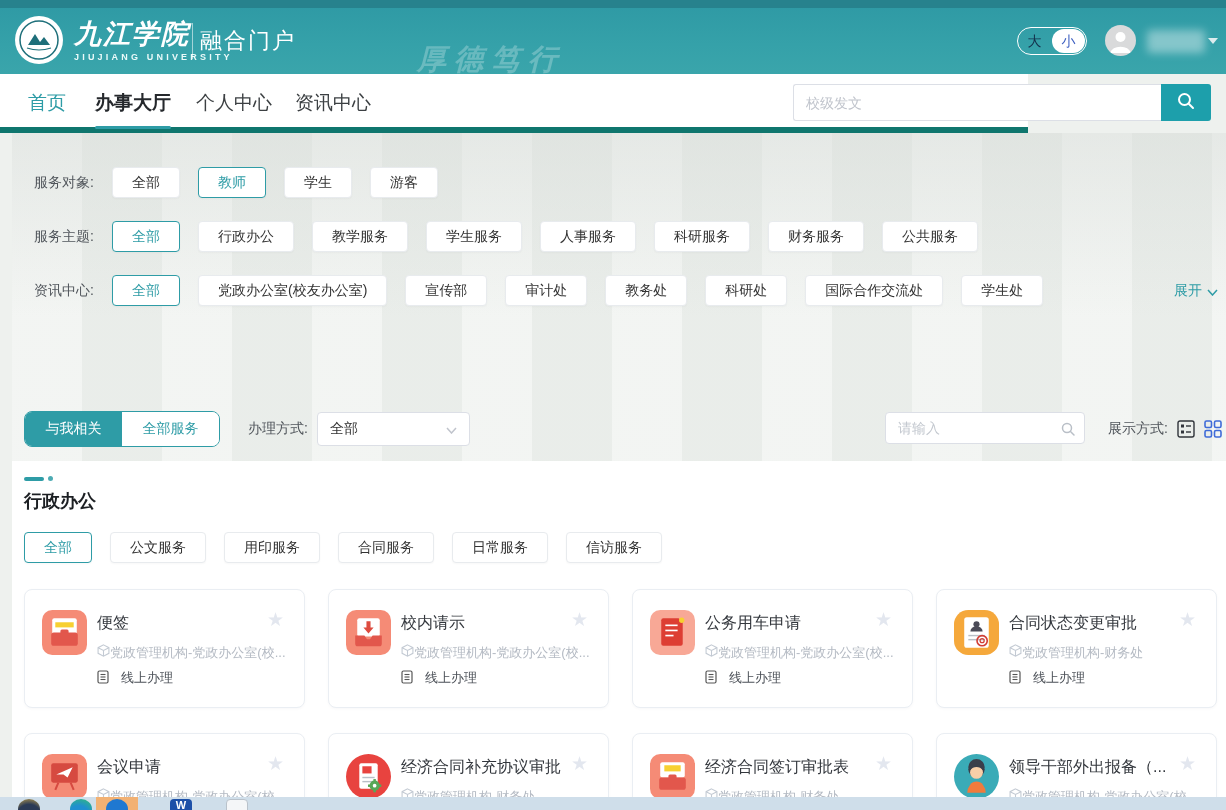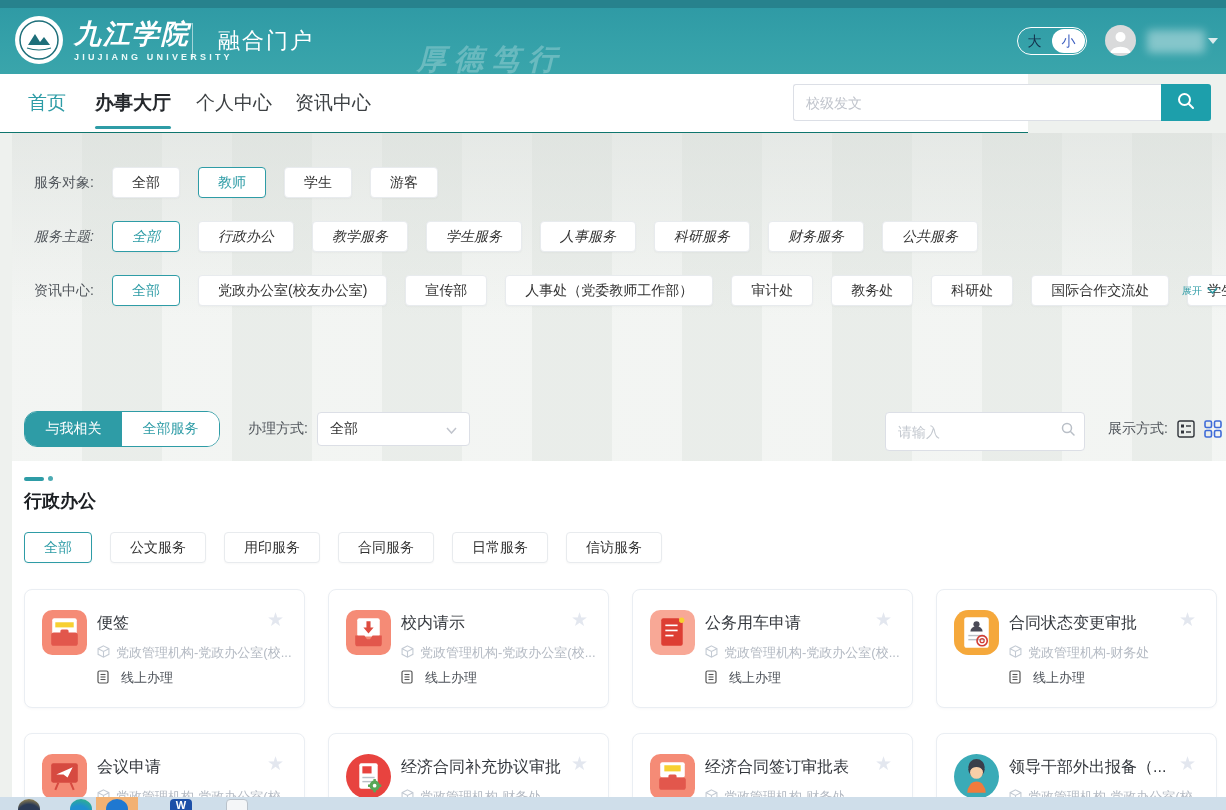--- a/index.html
+++ b/index.html
@@ -9,37 +9,37 @@
 
   
   .hdr { position:absolute; top:0; left:0; width:1226px; height:74px;
          background:linear-gradient(180deg,#2e99a4 0%,#35a1a9 60%,#3aa5ab 100%); }
   .hdr-strip { position:absolute; top:0; left:0; width:100%; height:8px; background:#27828d; }
   .logo { position:absolute; left:14px; top:15px; width:50px; height:50px; }
   .brand { position:absolute; left:74px; top:19px; color:#fff; }
   .brand-cn { font-family:"DejaVu Serif","Liberation Serif",serif; font-style:italic; font-weight:bold; font-size:27px; line-height:30px; letter-spacing:2px; }
   .brand-en { font-size:9px; letter-spacing:3.2px; color:#eafafa; margin-top:3px; font-weight:bold; }
   .hdr-divider { position:absolute; left:192px; top:23px; width:1px; height:36px; background:rgba(255,255,255,.55); }
-  .portal { position:absolute; left:218px; top:26px; color:#fff; font-size:22px; letter-spacing:2px; }
+  .portal { position:absolute; left:200px; top:26px; color:#fff; font-size:22px; letter-spacing:2px; }
   .wm { position:absolute; color:rgba(255,255,255,.25); font-size:29px; letter-spacing:8px;
         font-family:"DejaVu Serif","Liberation Serif",serif; font-style:italic; font-weight:bold; }
   .wm1 { left:343px; top:6px; }
   .wm2 { left:417px; top:40px;font-style:italic; }
   .font-toggle { position:absolute; left:1017px; top:27px; width:70px; height:28px; border:1px solid #fff;
                  border-radius:15px; display:flex; align-items:center; overflow:hidden; cursor:pointer; }
   .ft-large { flex:1; text-align:center; font-size:14px; color:#13304b; line-height:26px; }
   .ft-small { flex:1; text-align:center; font-size:14px; color:#3d5fc0; line-height:24px; background:#fff; border-radius:13px; margin:1px; }
   .avatar { position:absolute; left:1105px; top:25px; width:31px; height:31px; border-radius:50%; background:#d9dadb; overflow:hidden; cursor:pointer; }
   .user-blur { position:absolute; left:1147px; top:30px; width:58px; height:23px; border-radius:4px;
                background:rgba(255,255,255,.4); filter:blur(4px); cursor:pointer; }
   .caret { position:absolute; left:1208px; top:38px; width:0; height:0;
            border-left:5px solid transparent; border-right:5px solid transparent; border-top:6px solid #dcecee; cursor:pointer; }
 
   
-  .nav { position:absolute; top:74px; left:0; width:1028px; height:59px; background:#fff; border-bottom:1px solid #0f766e; }
+  .nav { position:absolute; top:74px; left:0; width:1028px; height:59px; background:#fff; border-bottom:6px solid #0f766e; }
   .nav-tab { position:absolute; top:0; height:58px; line-height:58px; font-size:19px; color:#3c4043; cursor:pointer; }
   .tab-home { left:28px; color:#2e9ca6; }
   .tab-hall { left:95px; color:#25282c; font-weight:bold; }
   .tab-hall::after { content:""; position:absolute; left:0; right:0; bottom:3px; height:3px; background:#2e9ca6; border-radius:2px; }
   .tab-personal { left:196px; }
   .tab-news { left:295px; }
   .nav-search { position:absolute; left:793px; top:10px; width:418px; height:37px; display:flex; }
   .nav-search input { width:368px; height:37px; border:1px solid #dcdfe6; border-right:none; border-radius:3px 0 0 3px;
                       padding:0 12px; font-size:14px; color:#333; outline:none; font-family:inherit; }
   .nav-search input::placeholder { color:#c0c4cc; }
@@ -49,38 +49,38 @@
   
   .content { position:absolute; top:133px; left:12px; width:1226px; height:677px; background:#eef1ee; }
   .bg-photo { position:absolute; top:0; left:0; width:1226px; height:335px;
     background:
       linear-gradient(180deg, rgba(213,218,214,.45) 0%, rgba(238,241,238,0) 55%),
       repeating-linear-gradient(90deg, rgba(255,255,255,.28) 0 70px, rgba(222,227,223,.28) 70px 150px);
   }
   .section-bg { position:absolute; top:328px; left:0; width:1226px; height:349px; background:#fff; }
 
   .filter-row { position:absolute; left:22px; display:flex; align-items:center; }
-  .fr1 { top:34px; } .fr2 { top:88px;font-style:italic; } .fr3 { top:142px; }
+  .fr1 { top:34px; } .fr2 { top:88px; } .fr3 { top:142px; }
   .filter-label { width:78px; font-size:14px; color:#50555b; flex:0 0 78px; }
   .chip { display:inline-flex; align-items:center; justify-content:center; height:31px; padding:0 19px;
           background:#fff; border:1px solid #e8ebee; border-radius:4px; font-size:14px; color:#333;
           margin-right:18px; cursor:pointer; box-shadow:0 1px 2px rgba(0,0,0,.03); white-space:nowrap; }
   .chip.sel { border-color:#2e9ca6; color:#2e9ca6; }
   .expand-link { position:absolute; right:20px; top:142px; height:31px; display:flex; align-items:center;
-                 color:#2e9ca6; font-size:10px; cursor:pointer; gap:5px; }
-
-  
-  .seg { position:absolute; left:12px; top:278px; height:36px; display:flex; border:1px solid #2e9ca6; border-radius:13px; overflow:hidden; }
+                 color:#2e9ca6; font-size:14px; cursor:pointer; gap:5px; }
+
+  
+  .seg { position:absolute; left:12px; top:278px; height:36px; display:flex; border:1px solid #2e9ca6; border-radius:8px; overflow:hidden; }
   .seg-item { width:97px; display:flex; align-items:center; justify-content:center; font-size:14px; cursor:pointer; }
   .seg-on { background:#2e9ca6; color:#fff; }
   .seg-off { background:#fff; color:#2e9ca6; }
   .method-label { position:absolute; left:236px; top:278px; height:36px; display:flex; align-items:center; font-size:14px; color:#50555b; }
   .method-select { position:absolute; left:305px; top:279px; width:153px; height:34px; background:#fff; border:1px solid #dcdfe6;
                    border-radius:4px; display:flex; align-items:center; padding:0 12px; font-size:14px; color:#333; cursor:pointer; justify-content:space-between; }
-  .mini-input { position:absolute; left:873px; top:279px; width:200px; height:39px; }
+  .mini-input { position:absolute; left:873px; top:279px; width:200px; height:32px; }
   .mini-input input { width:100%; height:100%; border:1px solid #dcdfe6; border-radius:4px; padding:0 30px 0 12px;
                       font-size:14px; color:#333; outline:none; font-family:inherit; }
   .mini-input input::placeholder { color:#c3c8cf; }
   .mini-input svg { position:absolute; right:9px; top:9px; }
   .display-label { position:absolute; left:1096px; top:278px; height:36px; display:flex; align-items:center; font-size:14px; color:#50555b; }
   .view-icon { position:absolute; top:287px; width:18px; height:18px; cursor:pointer; }
   .vi-list { left:1165px; } .vi-grid { left:1192px; }
 
   
   .dash-dec { position:absolute; left:12px; top:343px; display:flex; align-items:center; gap:4px; }
@@ -91,21 +91,21 @@
 
   
   .cards-row { position:absolute; left:12px; display:flex; gap:23px; }
   .cr1 { top:456px; } .cr2 { top:600px; }
   .card { position:relative; width:281px; height:119px; background:#fff; border:1px solid #eaeef3; border-radius:8px;
           box-shadow:0 1px 3px rgba(30,40,60,.03); cursor:pointer; }
   .card-icon { position:absolute; left:17px; top:20px; width:45px; height:45px; }
   .card-title { position:absolute; left:72px; top:23px; font-size:16px; color:#33373d; font-weight:500; max-width:160px;
                 white-space:nowrap; overflow:hidden; }
   .card-star { position:absolute; right:20px; top:18px; font-size:19px; color:#e3e7ef; cursor:pointer; }
-  .card-org { position:absolute; left:72px; top:54px; font-size:13px; color:#b4bac3; display:flex; align-items:center; gap:6px;
+  .card-org { position:absolute; left:72px; top:54px; font-size:13px; color:#b4bac3; display:flex; align-items:flex-start; 
               max-width:195px; white-space:nowrap; overflow:hidden; }
   .card-method { position:absolute; left:72px; top:79px; font-size:13px; color:#4c5158; display:flex; align-items:center; gap:12px; }
 
   
   .taskbar { position:absolute; left:0; bottom:0; width:1226px; height:13px; background:#cfdeea; z-index:5; }
   .tb-ico { position:absolute; top:2px; width:22px; height:20px; border-radius:4px; }
   .tb1 { left:18px; background:radial-gradient(circle at 50% 90%, #2b3a55 60%, #c7a54a 100%); border-radius:50%; }
   .tb2 { left:70px; background:radial-gradient(circle at 40% 90%, #1f8fd0 50%, #35c06f 100%); border-radius:50%; }
   .tb-hl { position:absolute; left:96px; top:0; width:42px; height:13px; background:#f2b173; }
   .tb3 { left:106px; background:#1f78d1; border-radius:50%; }
@@ -189,21 +189,20 @@
       <span class="chip">科研服务</span>
       <span class="chip">财务服务</span>
       <span class="chip">公共服务</span>
     </div>
 
     <div class="filter-row fr3">
       <span class="filter-label">资讯中心:</span>
       <span class="chip sel">全部</span>
       <span class="chip">党政办公室(校友办公室)</span>
       <span class="chip">宣传部</span>
-      <span class="chip">人事处（党委教师工作部）</span>
       <span class="chip">审计处</span>
       <span class="chip">教务处</span>
       <span class="chip">科研处</span>
       <span class="chip">国际合作交流处</span>
       <span class="chip">学生处</span>
     </div>
     <div class="expand-link">
       <span>展开</span>
       <span>
         <svg width="11" height="7" viewBox="0 0 11 7">

